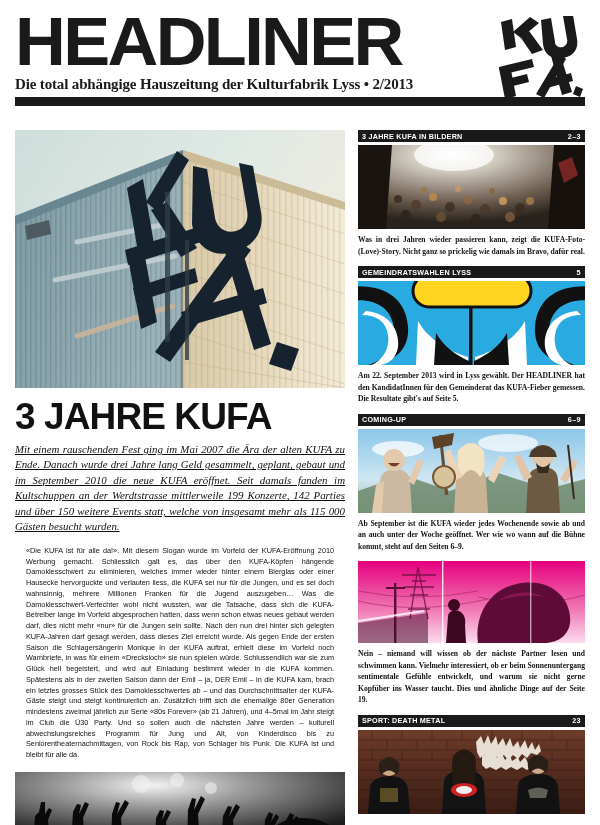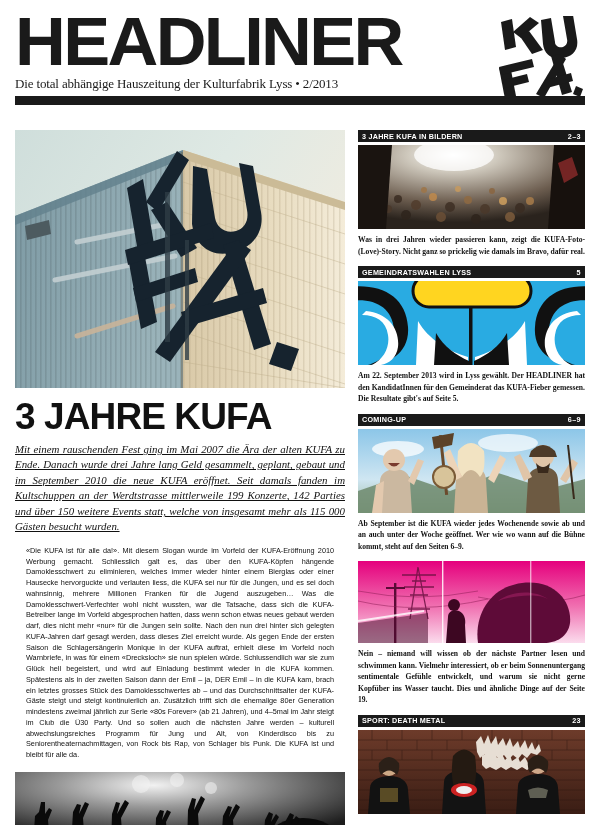--- a/index.html
+++ b/index.html
@@ -34,25 +34,26 @@
     line-height: 0.88;
     letter-spacing: -2.6px;
     color: #1a1a1a;
     white-space: nowrap;
     transform: scaleX(1.02);
     transform-origin: left center;
   }
 
   .masthead-sub {
     font-family: "Liberation Serif", serif;
-    font-size: 13px;
+    font-size: 15px;
     letter-spacing: -0.15px;
     color: #1a1a1a;
     margin-top: 3px;
     white-space: nowrap;
+    font-weight: bold;
   }
 
   .masthead-rule {
     height: 9px;
     background: #1a1a1a;
     margin-top: 4px;
   }
 
   
   .kufa-logo {

